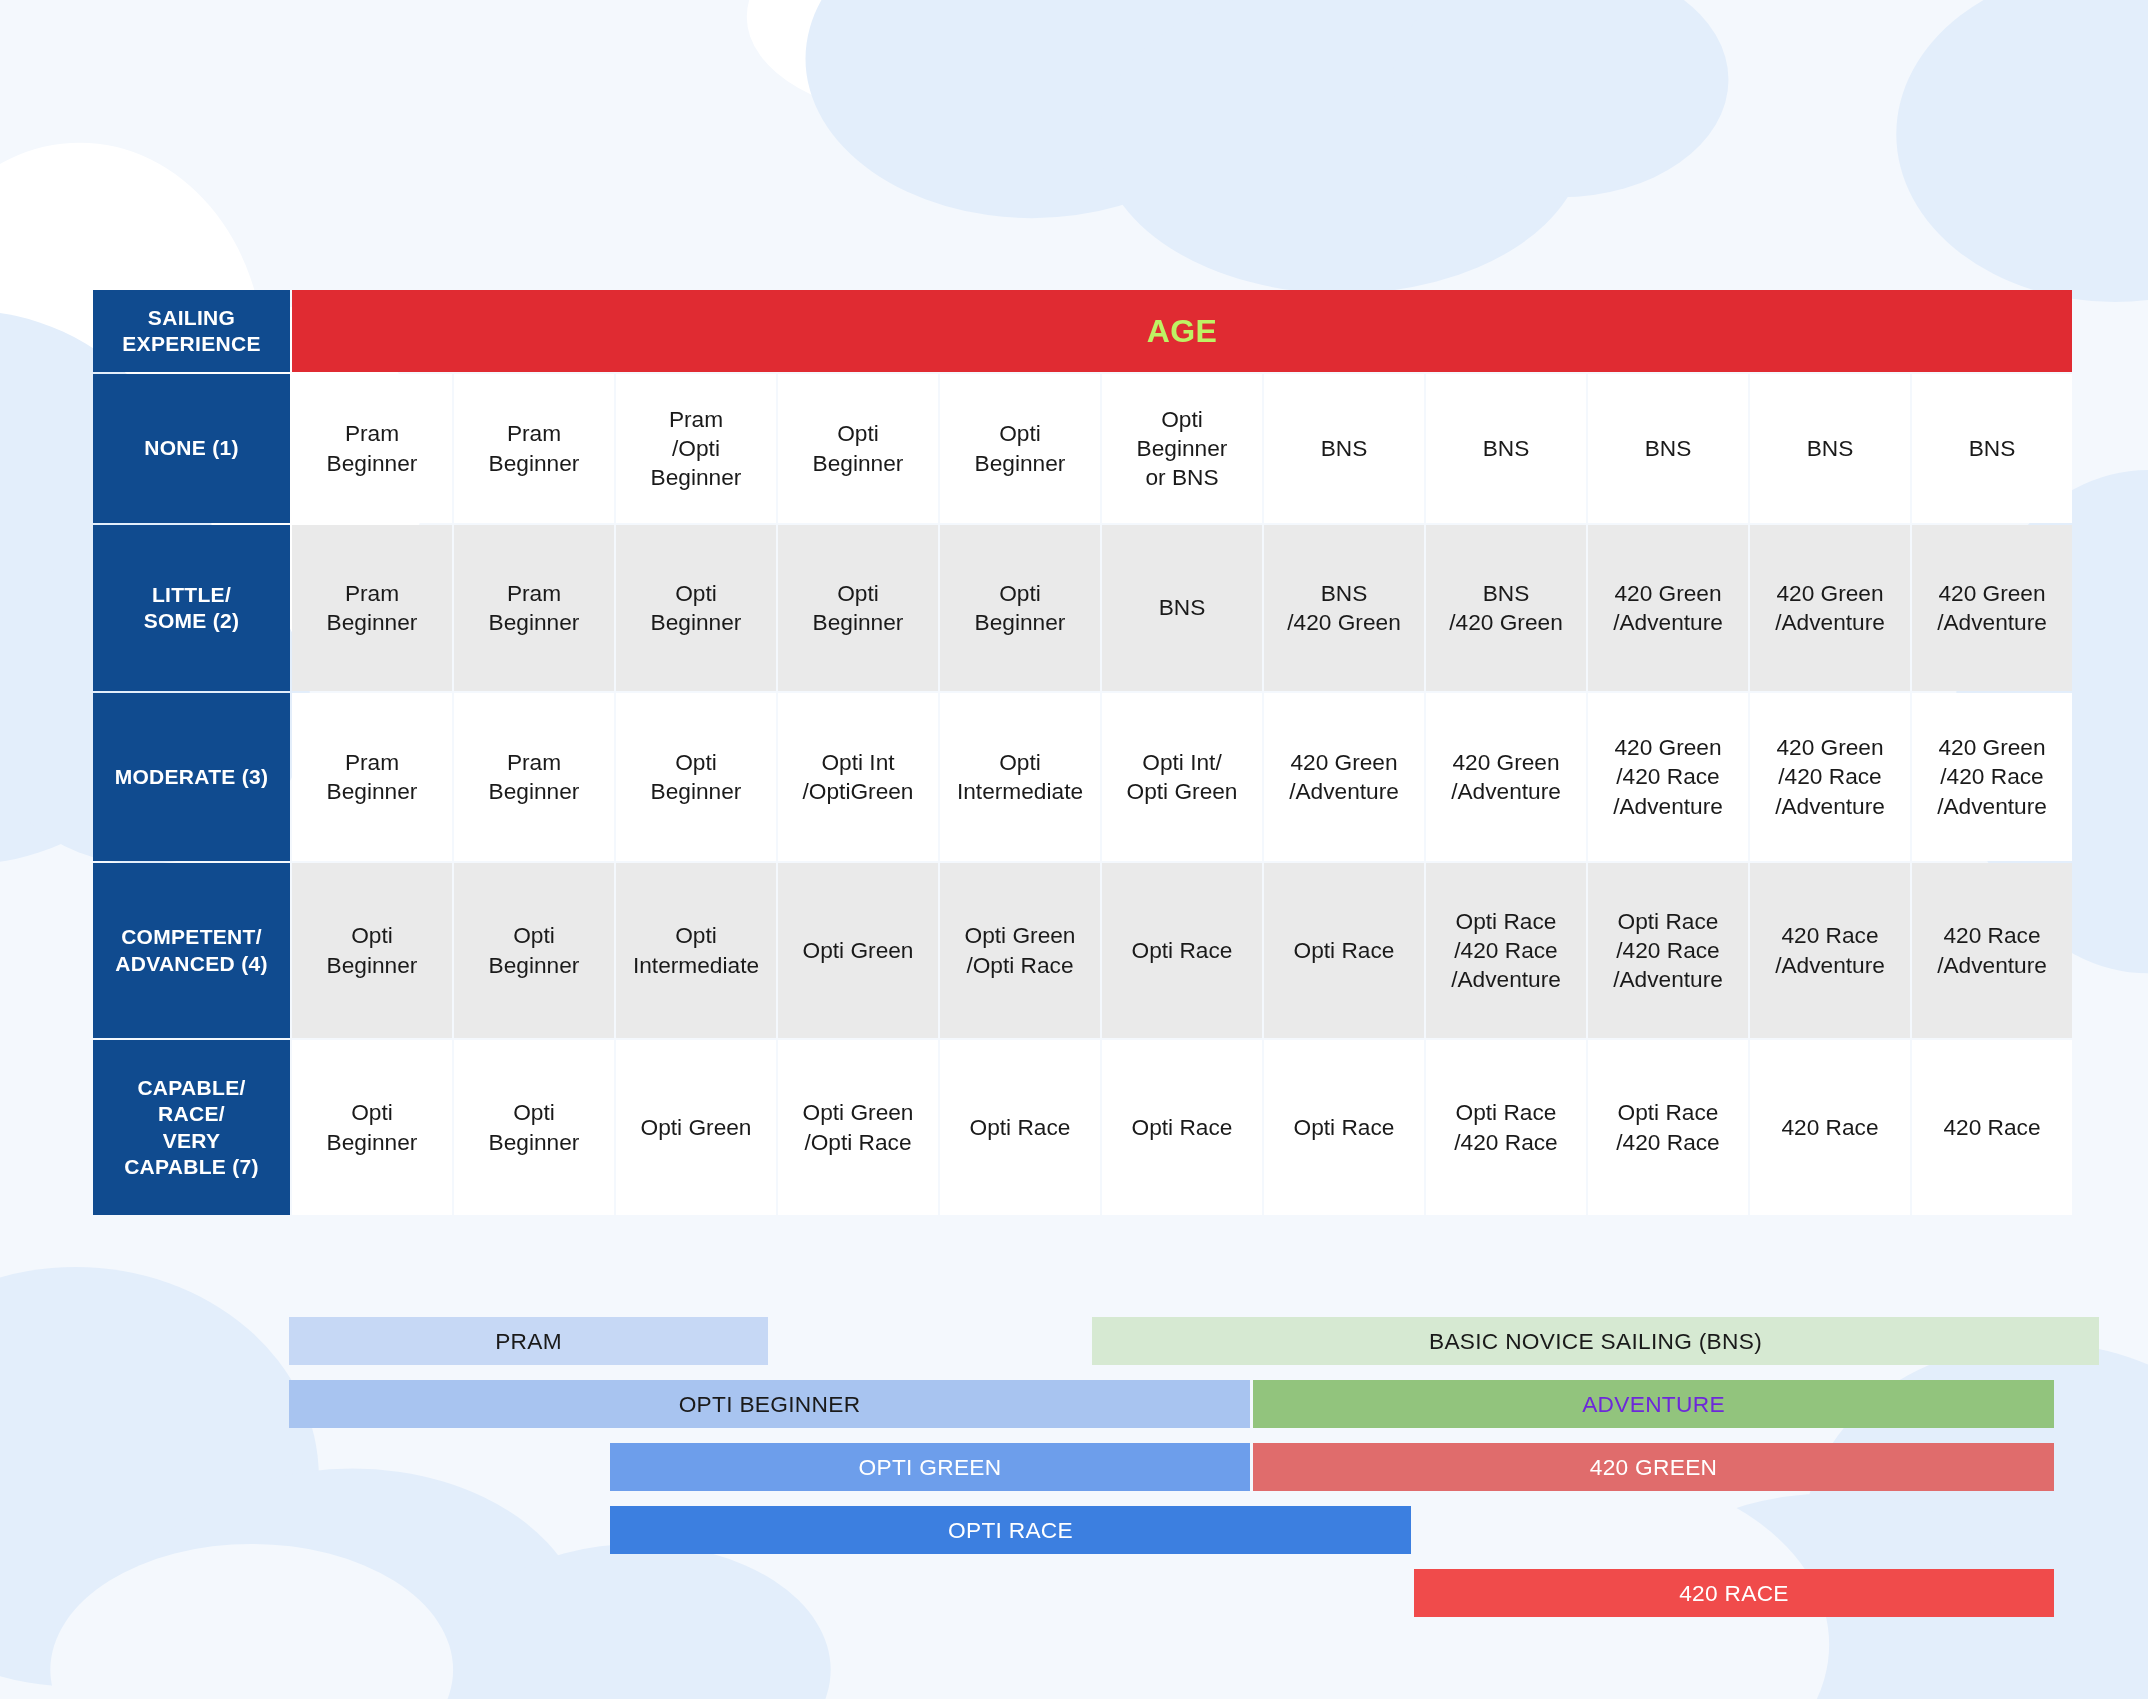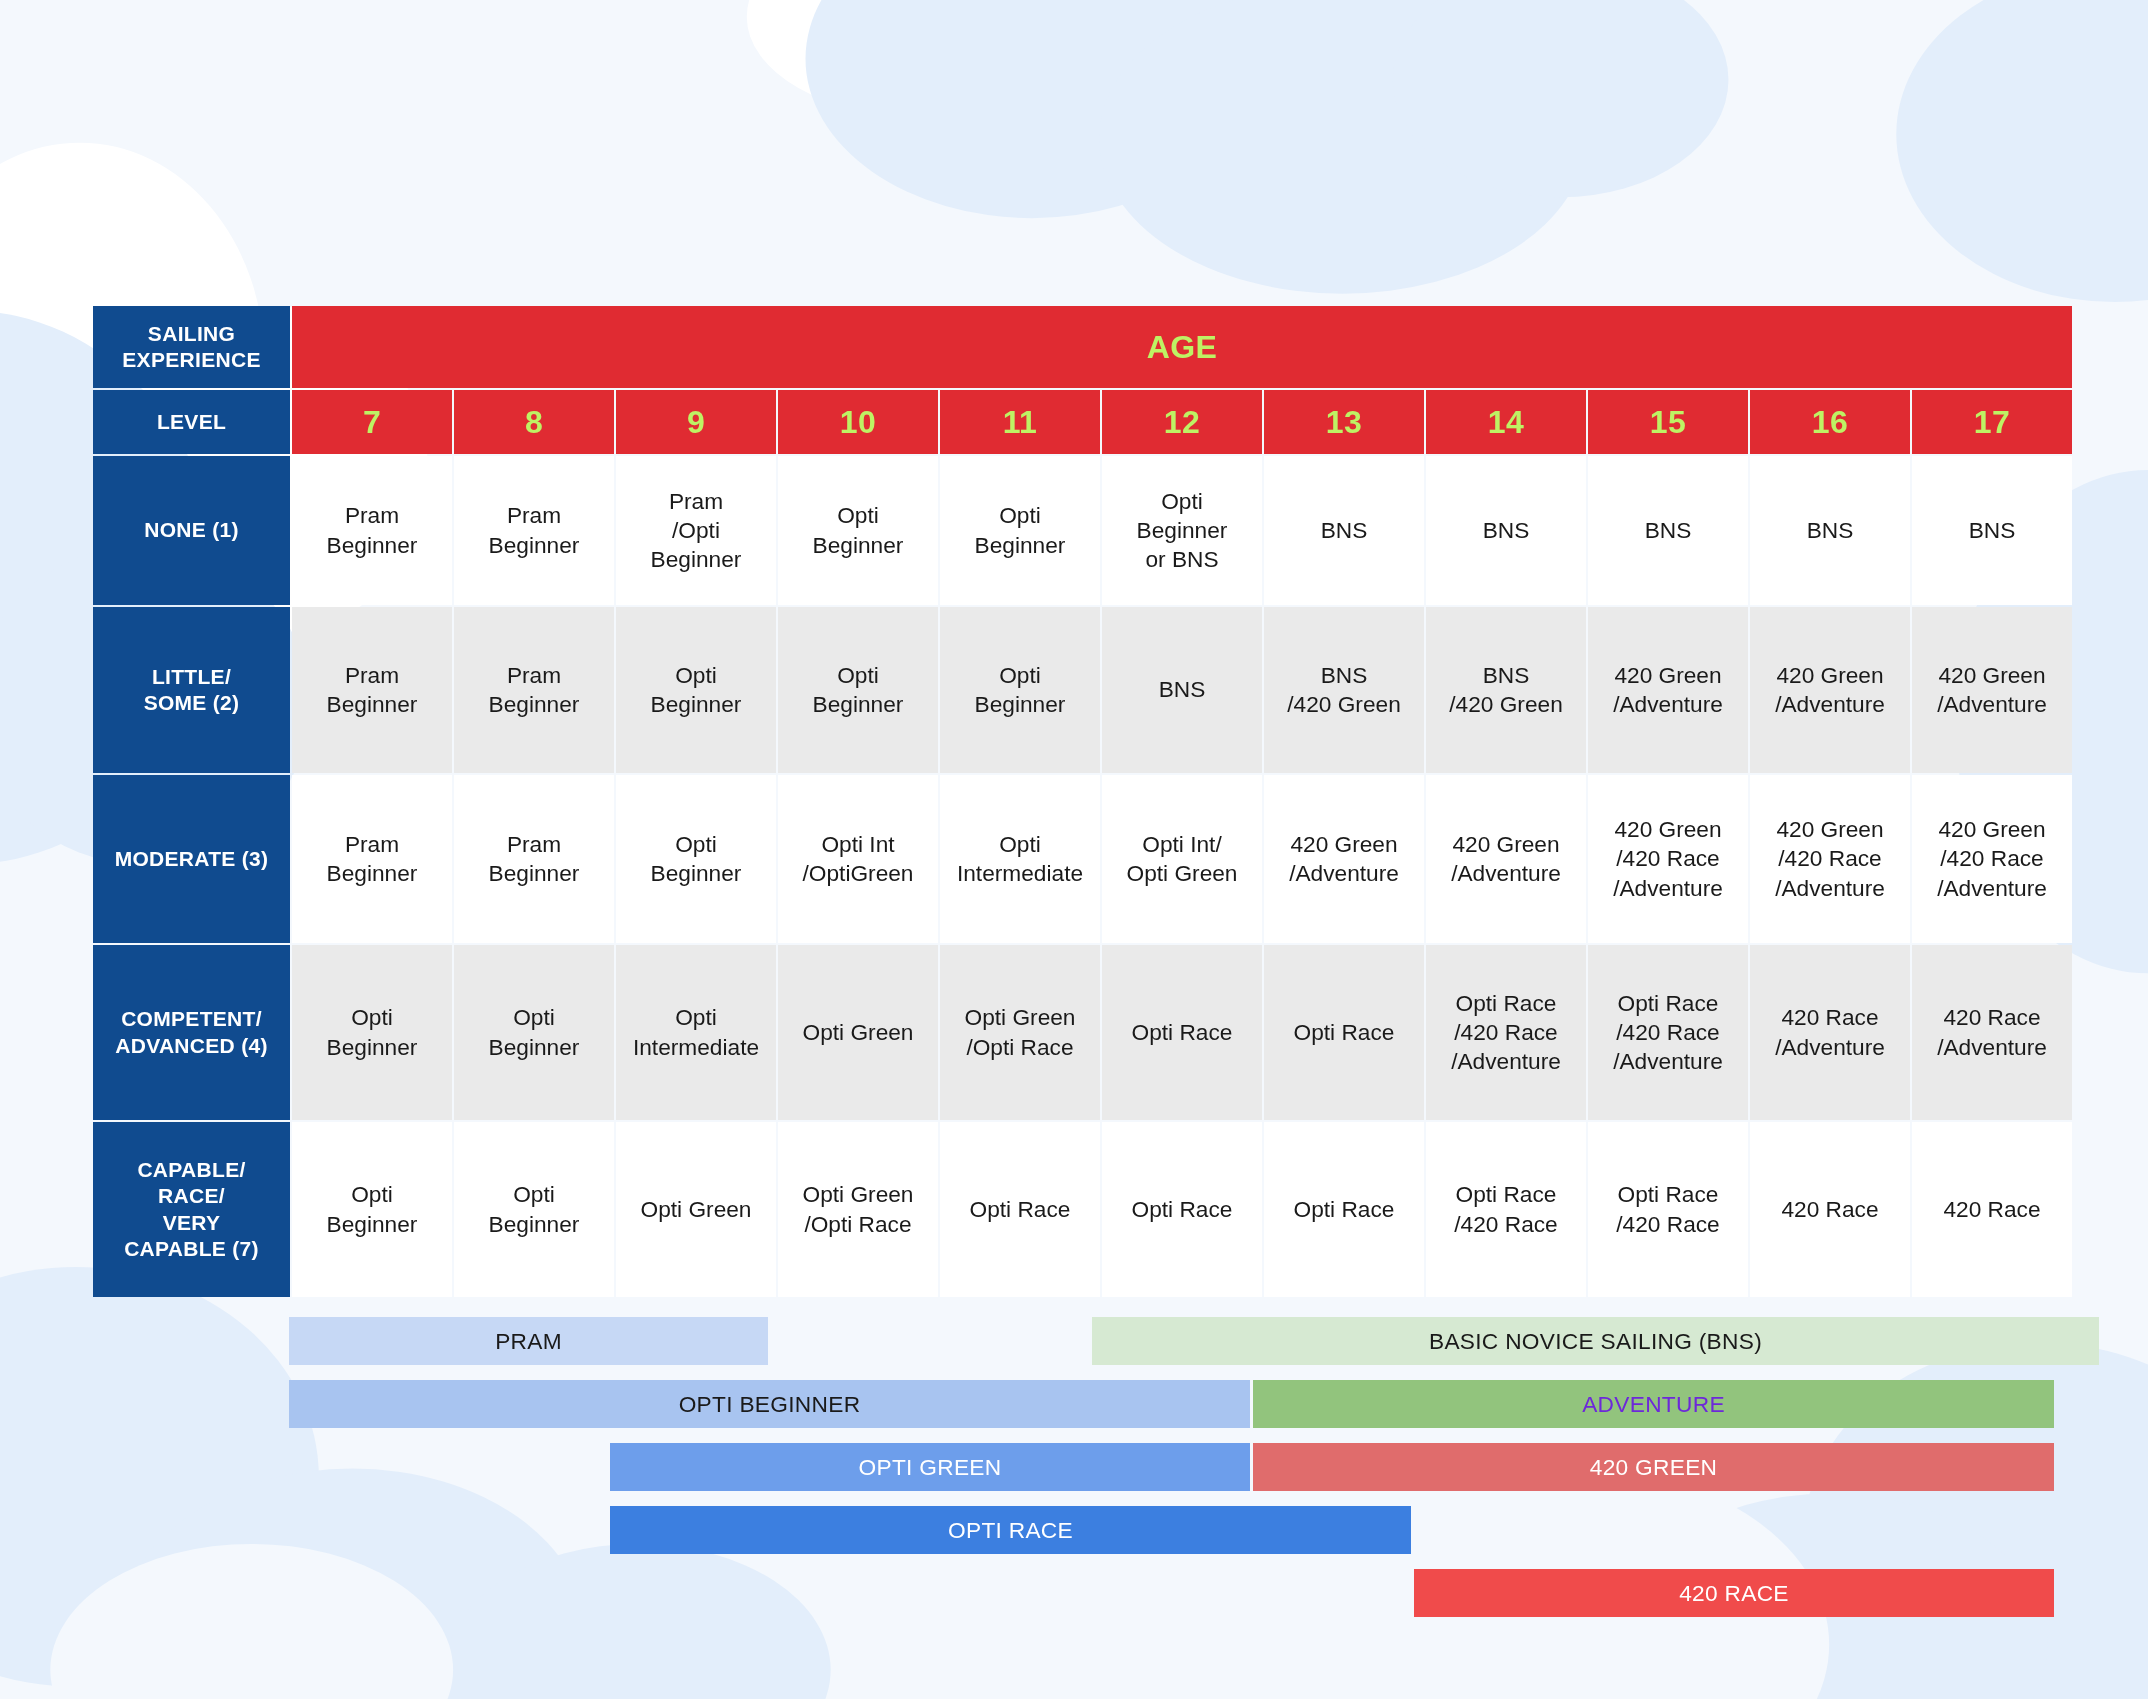--- a/index.html
+++ b/index.html
@@ -50,21 +50,21 @@
     line-height: 1.12;
     letter-spacing: 0.4px;
   }
   .logo-text .l1 { font-size: 50px; display: block; }
   .logo-text .l2 { font-size: 50px; display: block; }
 
   
   .matrix {
     position: absolute;
     left: 91px;
-    top: 304px;
+    top: 288px;
     width: 1965px;
     border-collapse: separate;
     border-spacing: 2.5px;
     table-layout: fixed;
   }
   .matrix td, .matrix th {
     vertical-align: middle;
     text-align: center;
   }
 
@@ -192,34 +192,20 @@
         <col class="col-age">
     </colgroup>
     <thead>
       <tr>
         <th class="hdr-blue" style="height:82px">
           <span>SAILING</span><br>
           <span>EXPERIENCE</span>
         </th>
         <th class="hdr-red age-title" colspan="11">AGE</th>
       </tr>
-      <tr id="age-row">
-        <th class="hdr-blue" style="height:64px">LEVEL</th>
-      <th class="hdr-red age-num">7</th>
-          <th class="hdr-red age-num">8</th>
-          <th class="hdr-red age-num">9</th>
-          <th class="hdr-red age-num">10</th>
-          <th class="hdr-red age-num">11</th>
-          <th class="hdr-red age-num">12</th>
-          <th class="hdr-red age-num">13</th>
-          <th class="hdr-red age-num">14</th>
-          <th class="hdr-red age-num">15</th>
-          <th class="hdr-red age-num">16</th>
-          <th class="hdr-red age-num">17</th>
-        </tr>
     </thead>
     <tbody id="matrix-body">
         <tr class="r1">
           <td class="rowlabel"><span>NONE (1)</span></td>
           <td class="cell"><span>Pram</span><br><span>Beginner</span></td>
           <td class="cell"><span>Pram</span><br><span>Beginner</span></td>
           <td class="cell"><span>Pram</span><br><span>/Opti</span><br><span>Beginner</span></td>
           <td class="cell"><span>Opti</span><br><span>Beginner</span></td>
           <td class="cell"><span>Opti</span><br><span>Beginner</span></td>
           <td class="cell"><span>Opti</span><br><span>Beginner</span><br><span>or BNS</span></td>

